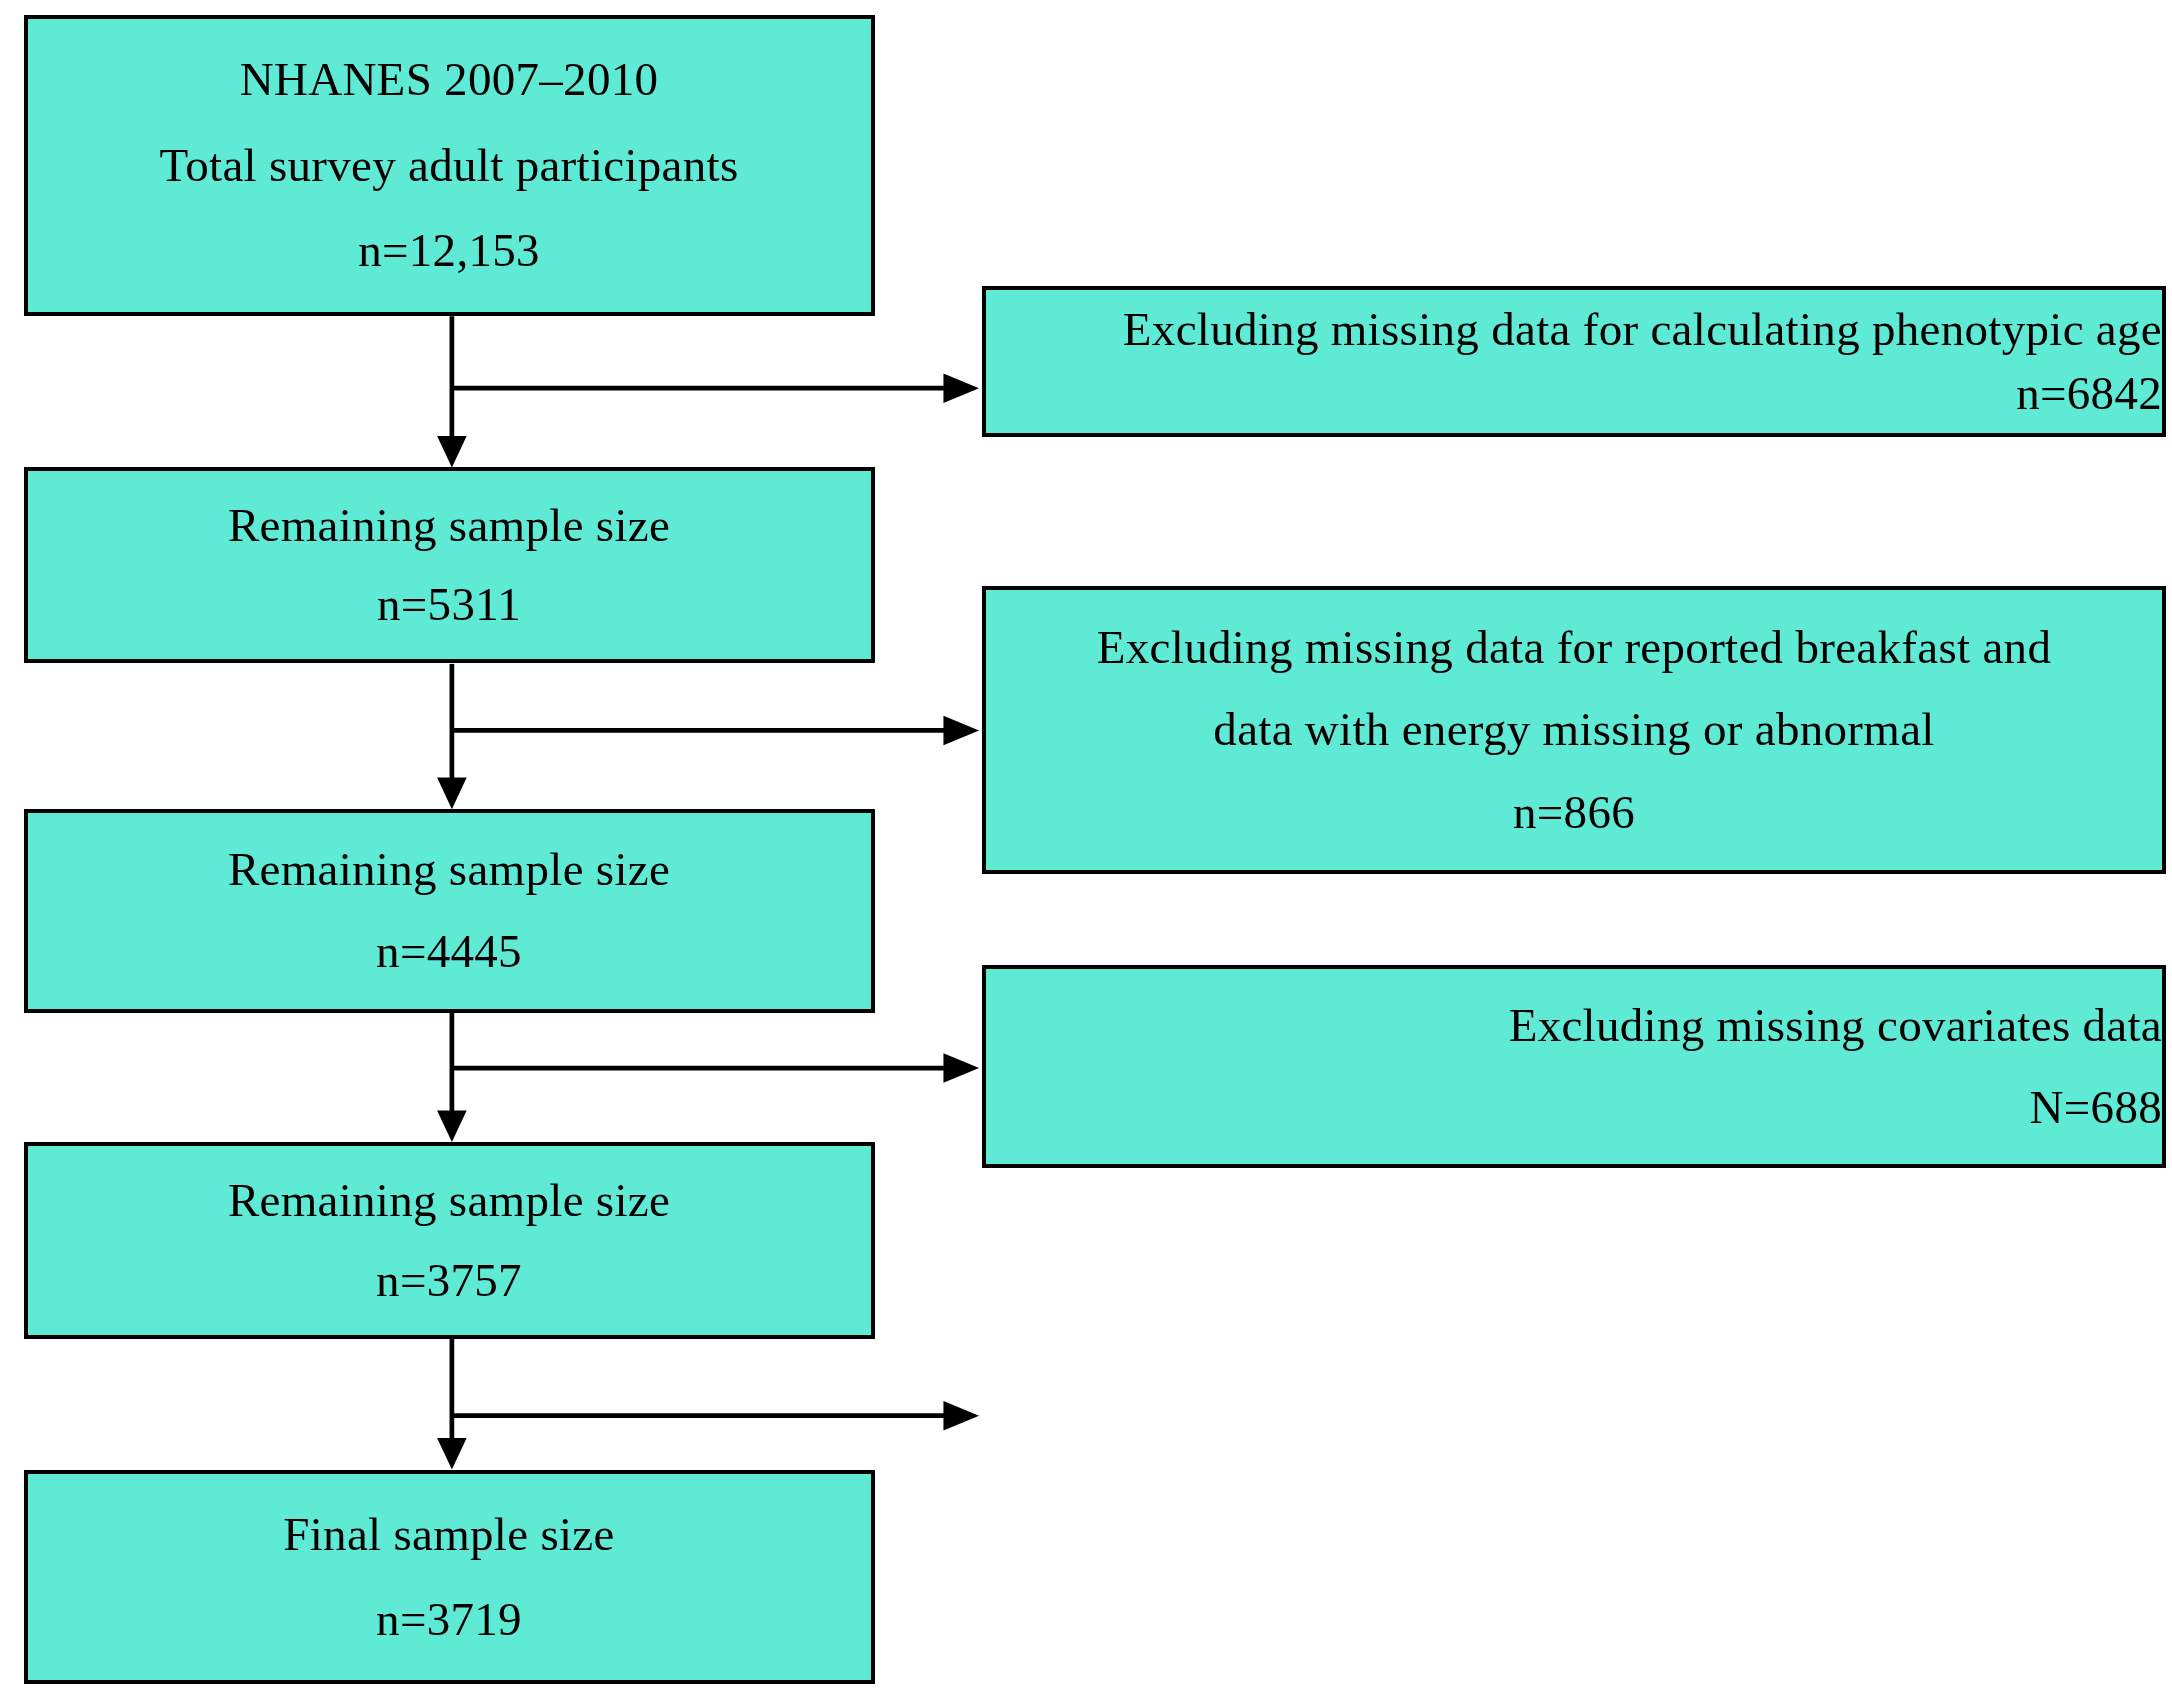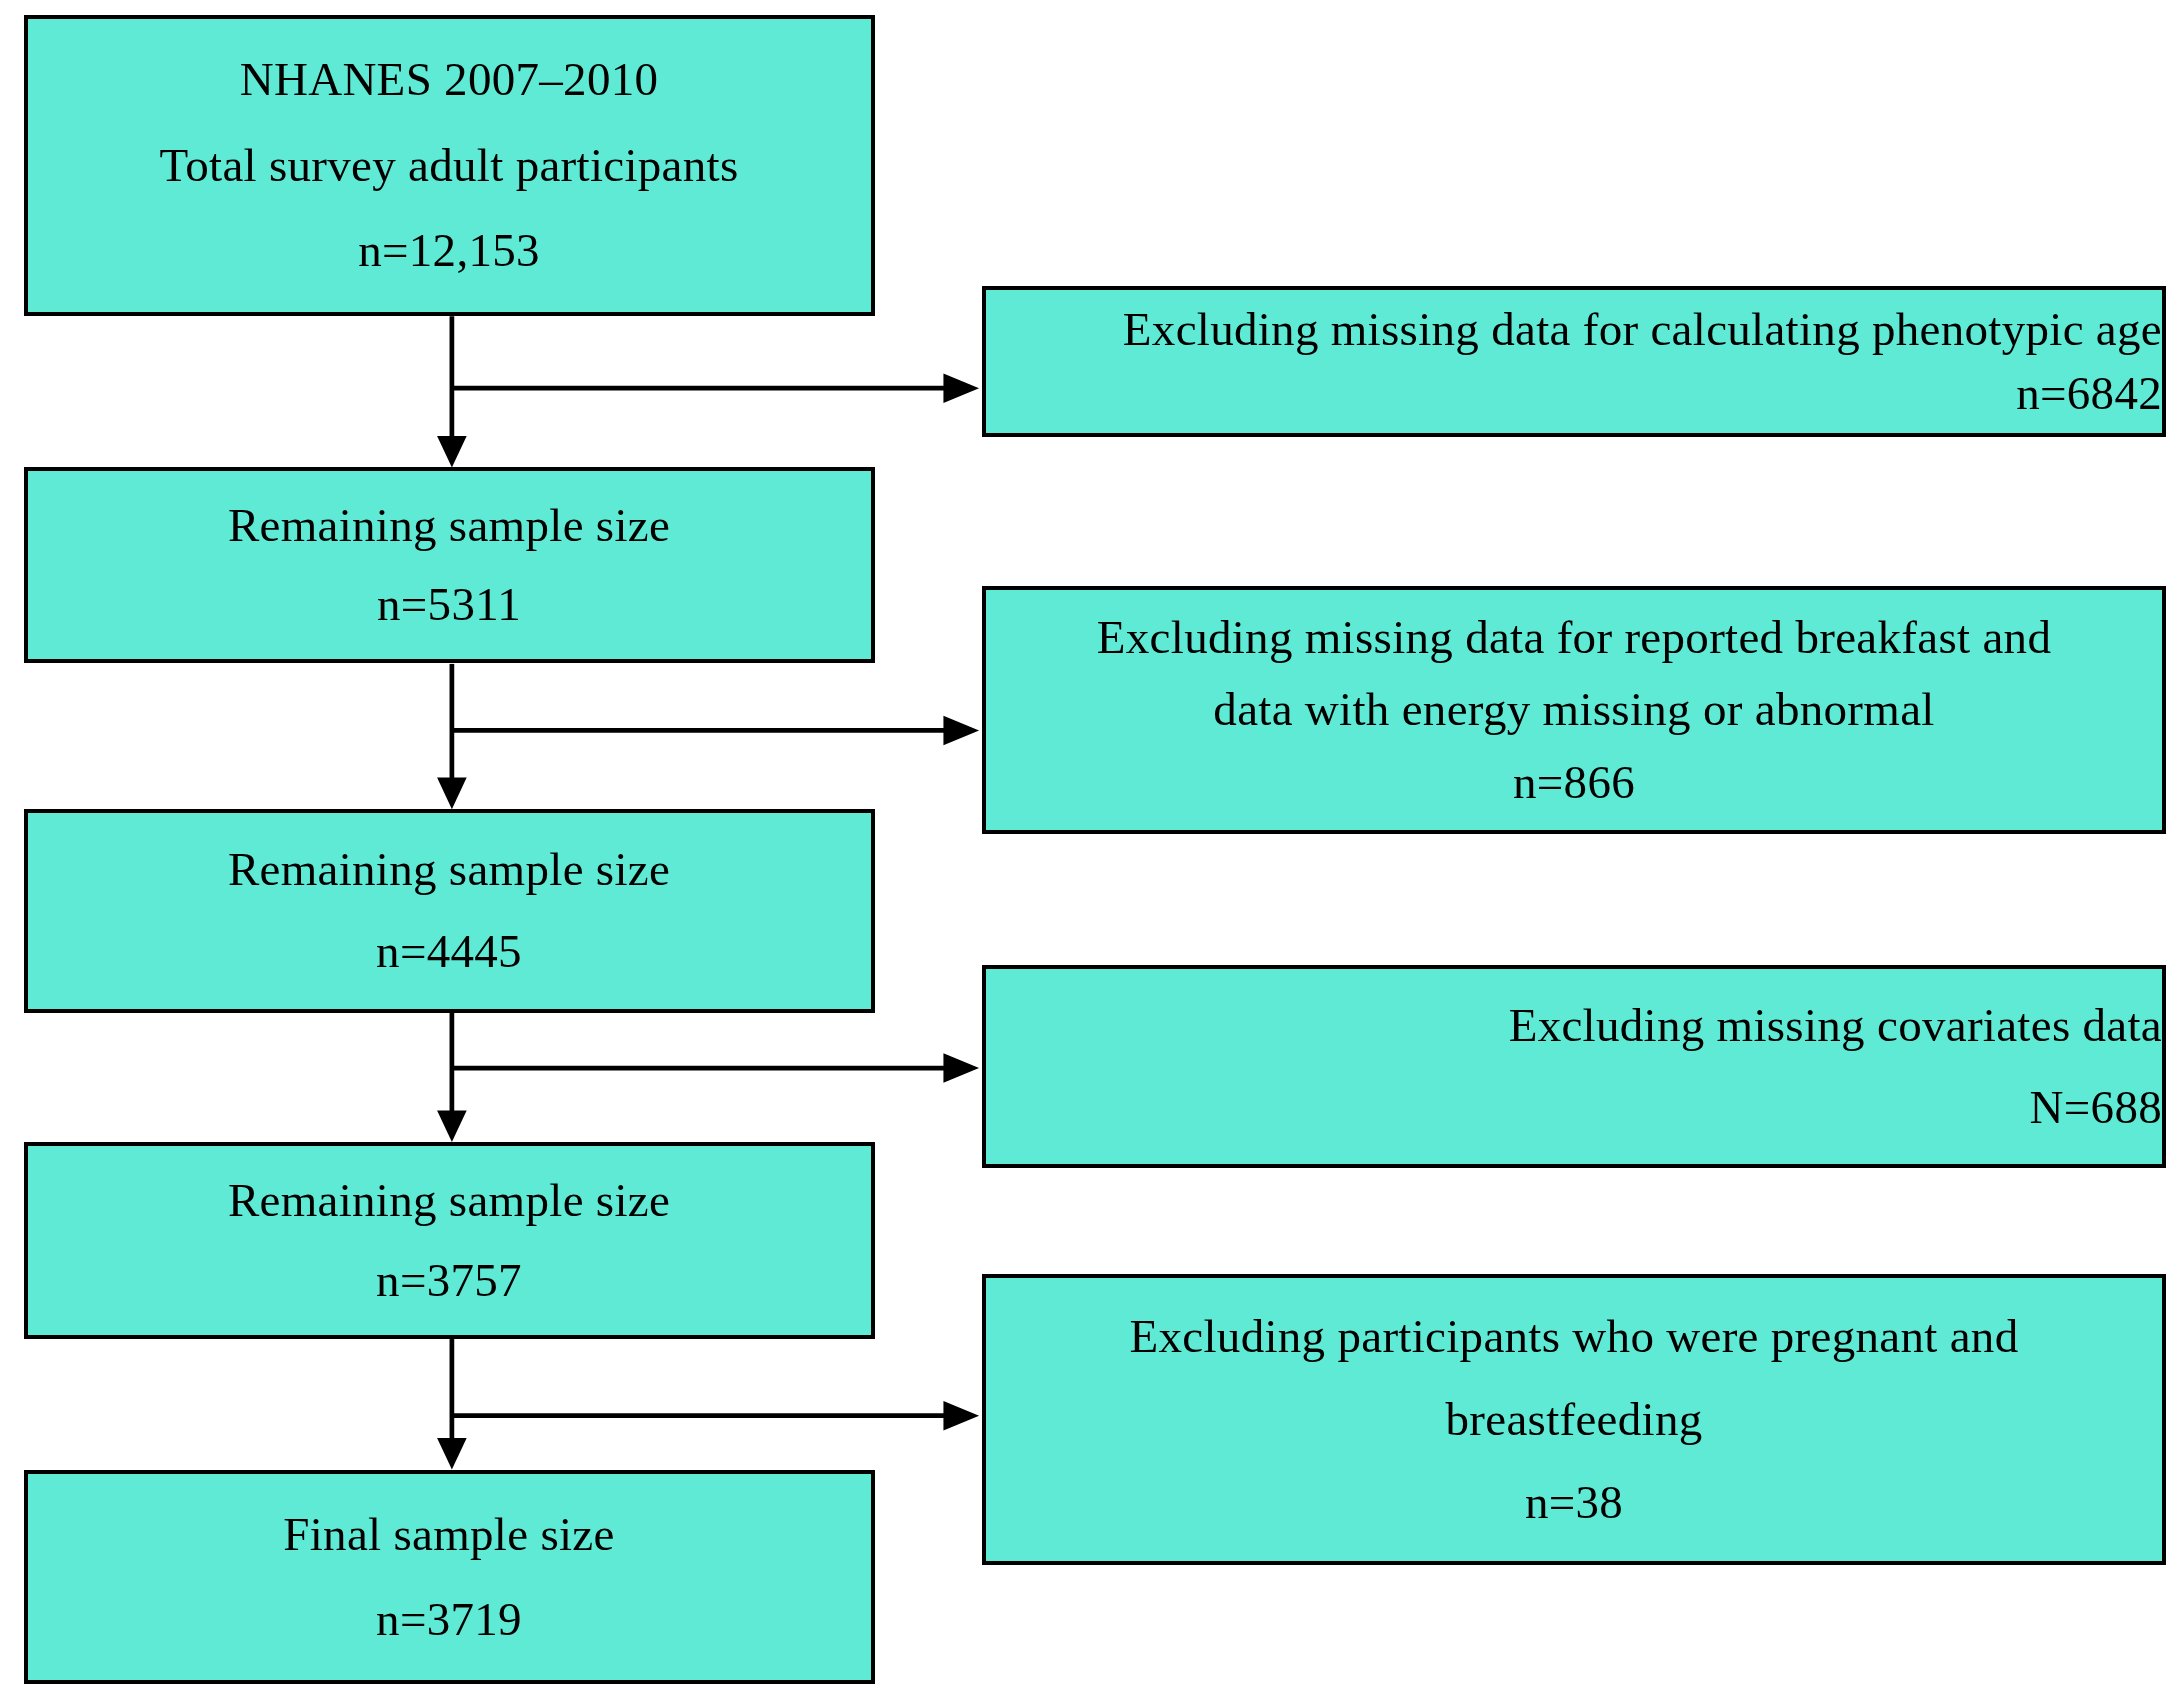--- a/index.html
+++ b/index.html
@@ -35,21 +35,21 @@
   
   .l-col { left: 23.5px; width: 851px; }
   #box-l1 { top: 15px;   height: 301px; }
   #box-l2 { top: 467px;  height: 196px; }
   #box-l3 { top: 809px; height: 204px; }
   #box-l4 { top: 1142px; height: 197px; }
   #box-l5 { top: 1470px; height: 214px; }
   
   .r-col { left: 982px; width: 1184px; }
   #box-r1 { top: 286px;  height: 151px; align-items: flex-end; }
-  #box-r2 { top: 586px;  height: 248px; }
+  #box-r2 { top: 586px;  height: 288px; }
   #box-r3 { top: 965px; height: 203px; align-items: flex-end; }
   #box-r4 { top: 1274px; height: 291px; }
   svg.arrows {
     position: absolute;
     left: 0; top: 0;
     width: 2172px;
     height: 1701px;
     pointer-events: none;
   }
   svg.arrows line { stroke: #000000; stroke-width: 7; }
@@ -138,20 +138,15 @@
     <div class="line">Excluding missing data for reported breakfast and</div>
     <div class="line">data with energy missing or abnormal</div>
     <div class="line">n=866</div>
   </div>
 
   <div class="box r-col" id="box-r3">
     <div class="line">Excluding missing covariates data</div>
     <div class="line">N=688</div>
   </div>
 
-  <div class="box r-col" id="box-r4">
-    <div class="line">Excluding participants who were pregnant and</div>
-    <div class="line">breastfeeding</div>
-    <div class="line">n=38</div>
-  </div>
 
 </div>
 
 
 </body></html>

